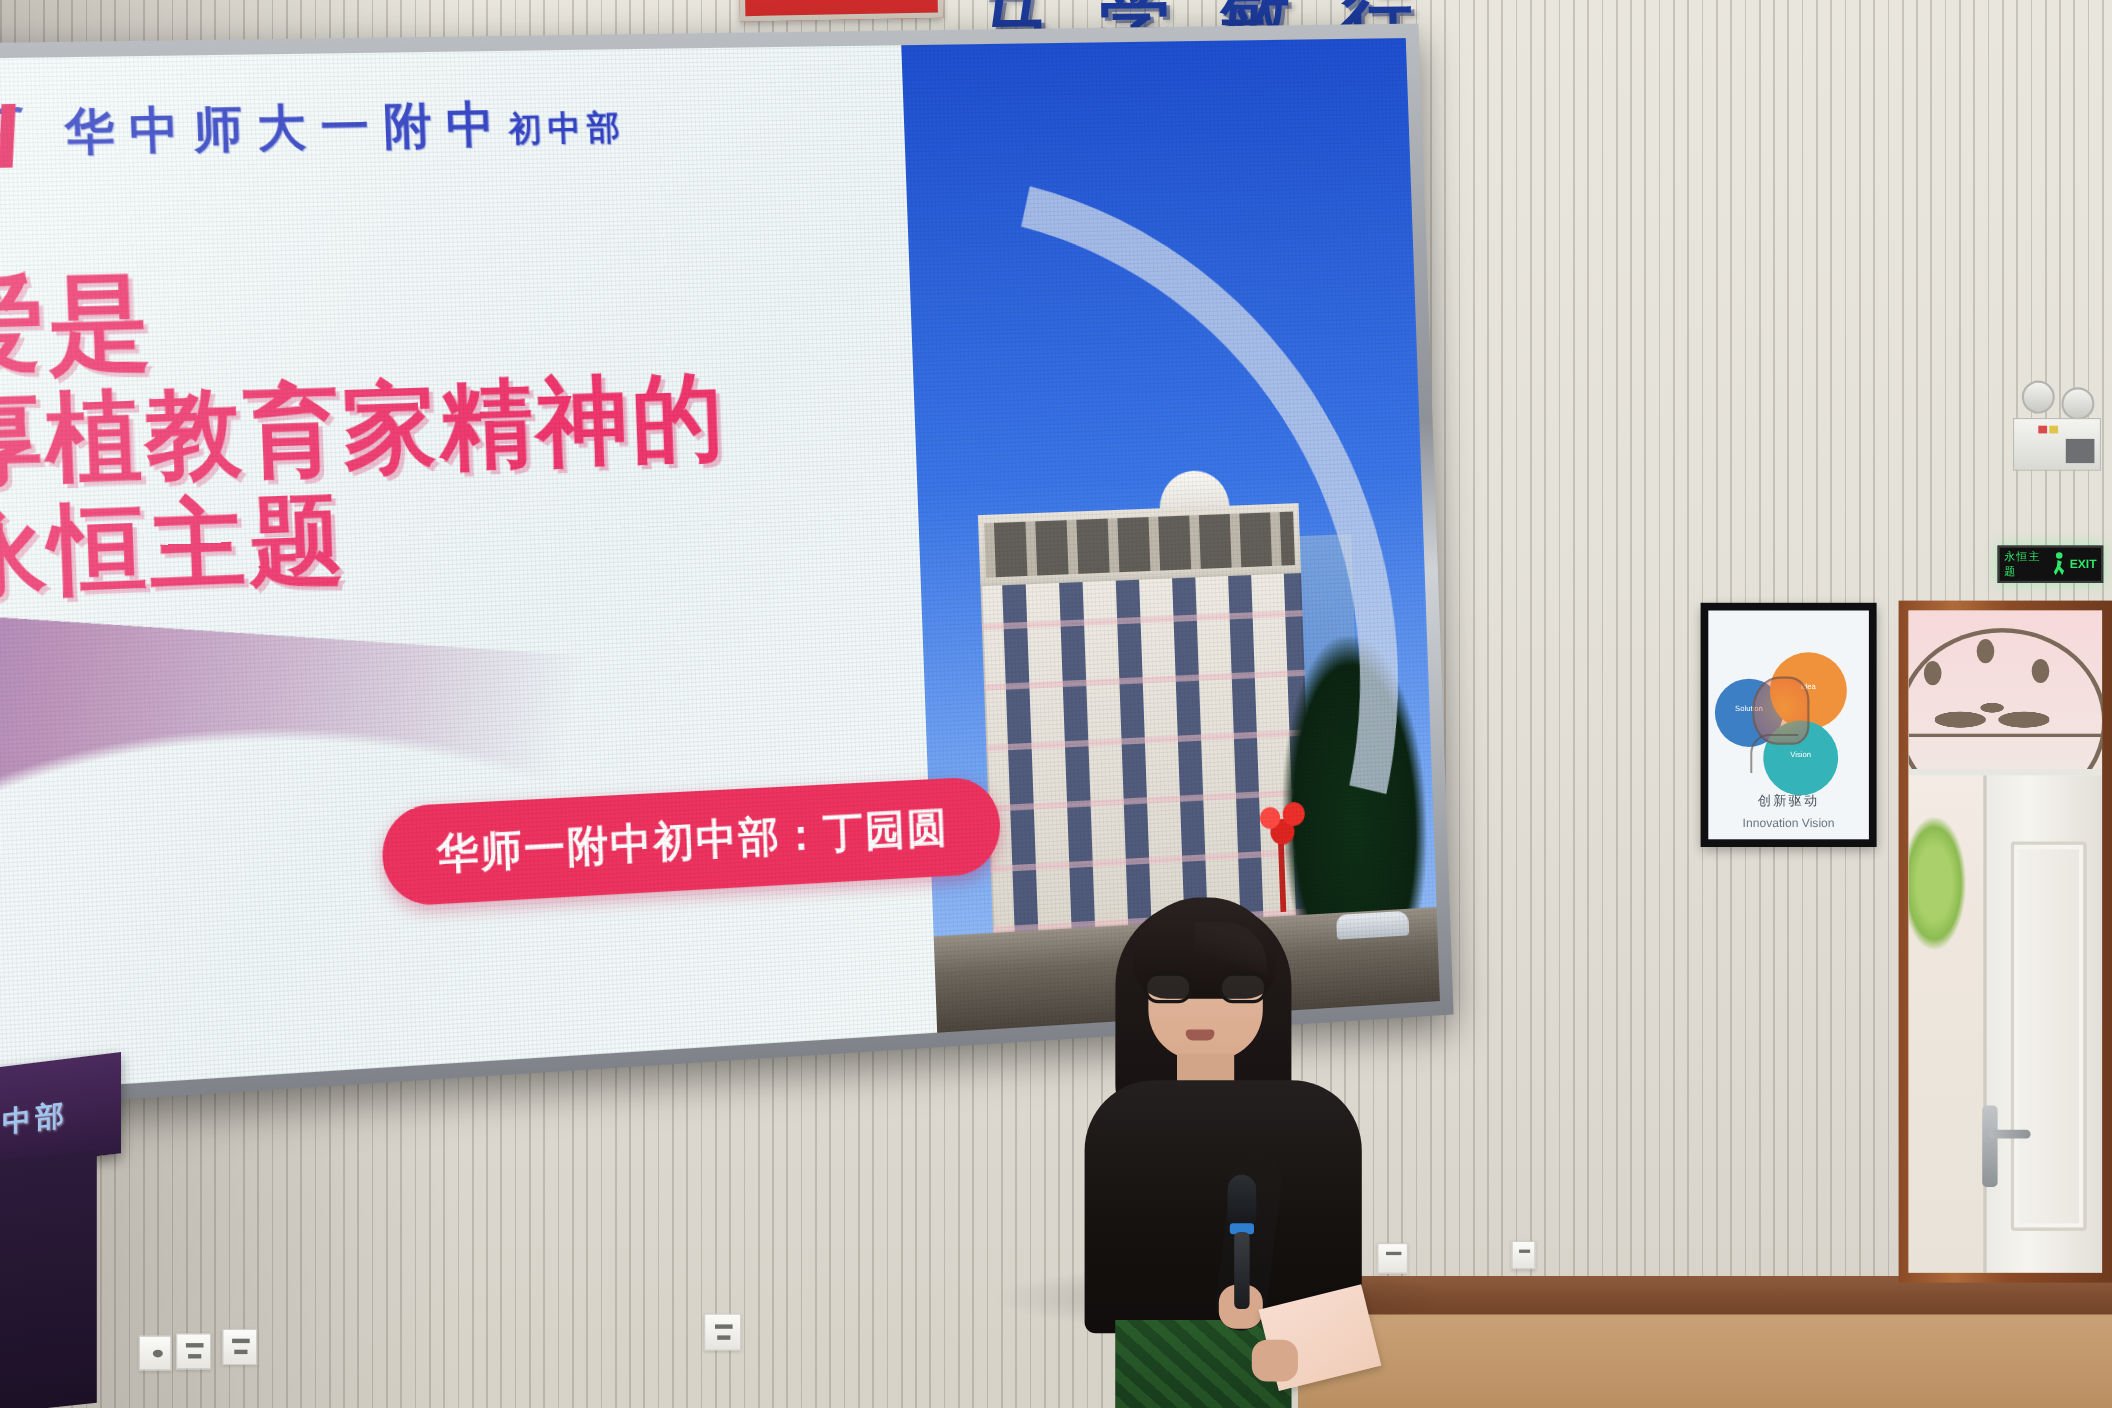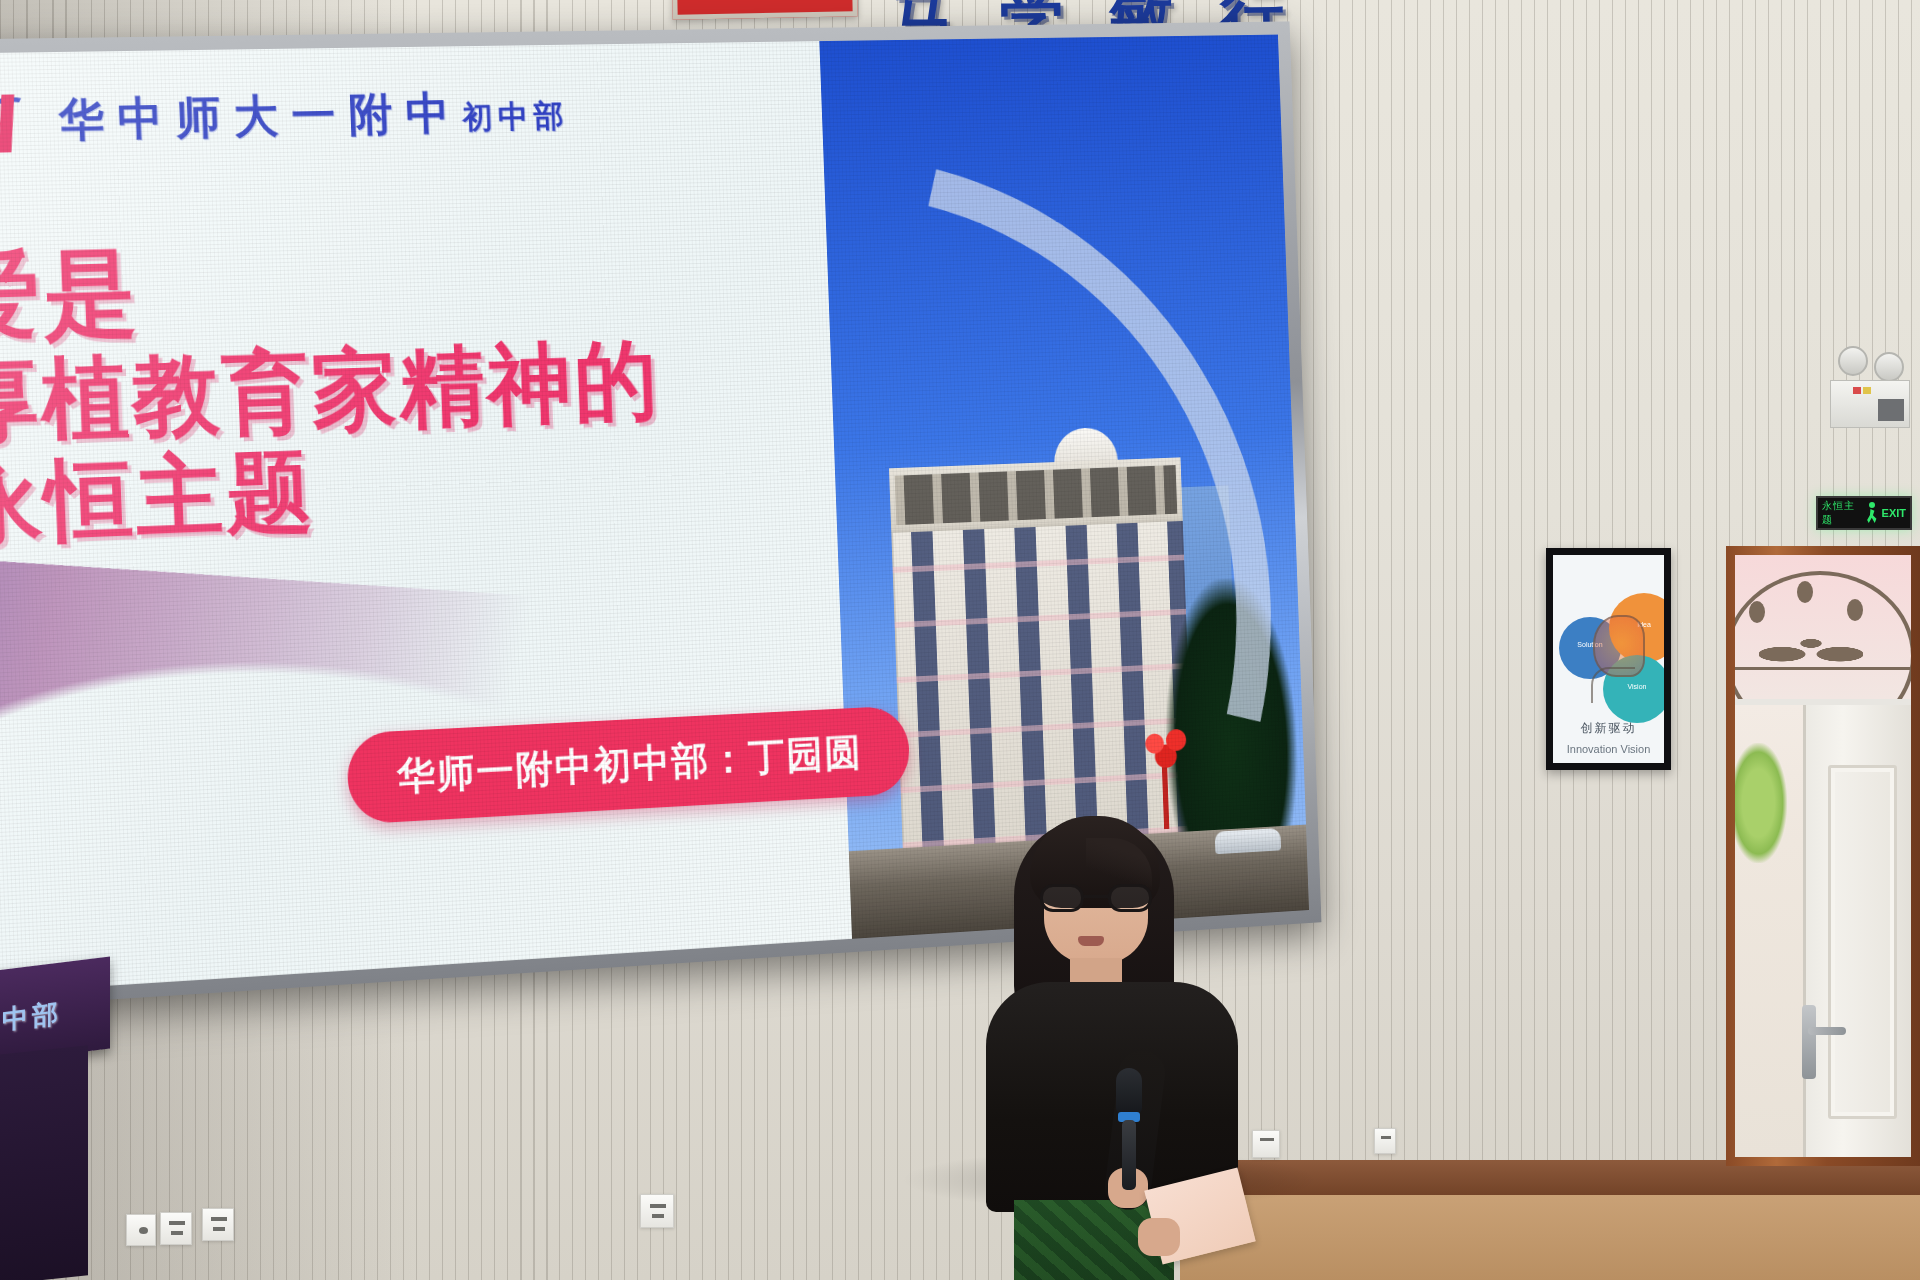--- a/index.html
+++ b/index.html
@@ -247,21 +247,21 @@
     white-space:nowrap;
   }
   .podium-body {
     position:absolute; left:10px; top:86px; width:108px; height:230px;
     background:linear-gradient(180deg,#2d1b3c,#1c1026);
     transform:skewY(-6deg);
   }
 
   
   .poster {
-    position:absolute; left:1546px; top:548px; width:125px; height:222px;
+    position:absolute; left:1546px; top:548px; width:160px; height:222px;
     background:#0f0f12; padding:7px; box-shadow:0 4px 10px rgba(0,0,0,.3);
     z-index:20;
   }
   .poster-inner {
     position:relative; width:100%; height:100%; background:#f3f6f8; overflow:hidden;
   }
   .pc { position:absolute; border-radius:50%; }
   .pc.blue   { left:6px;  top:62px;  width:62px; height:62px; background:#3c7fc4; }
   .pc.orange { left:56px; top:38px;  width:70px; height:70px; background:#f0923b; }
   .pc.teal   { left:50px; top:100px; width:68px; height:68px; background:#34b3b8; }

